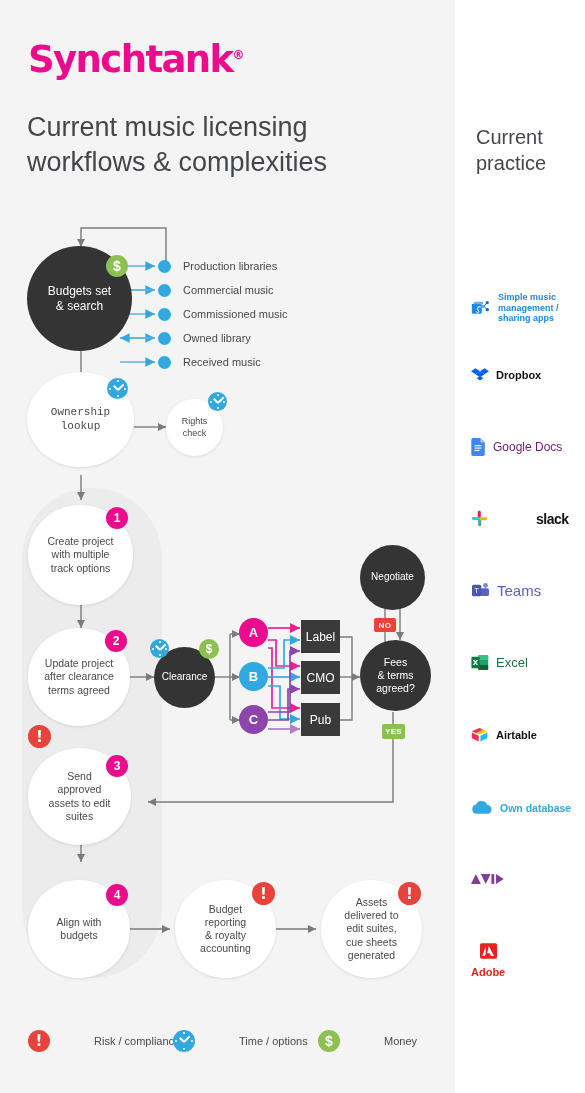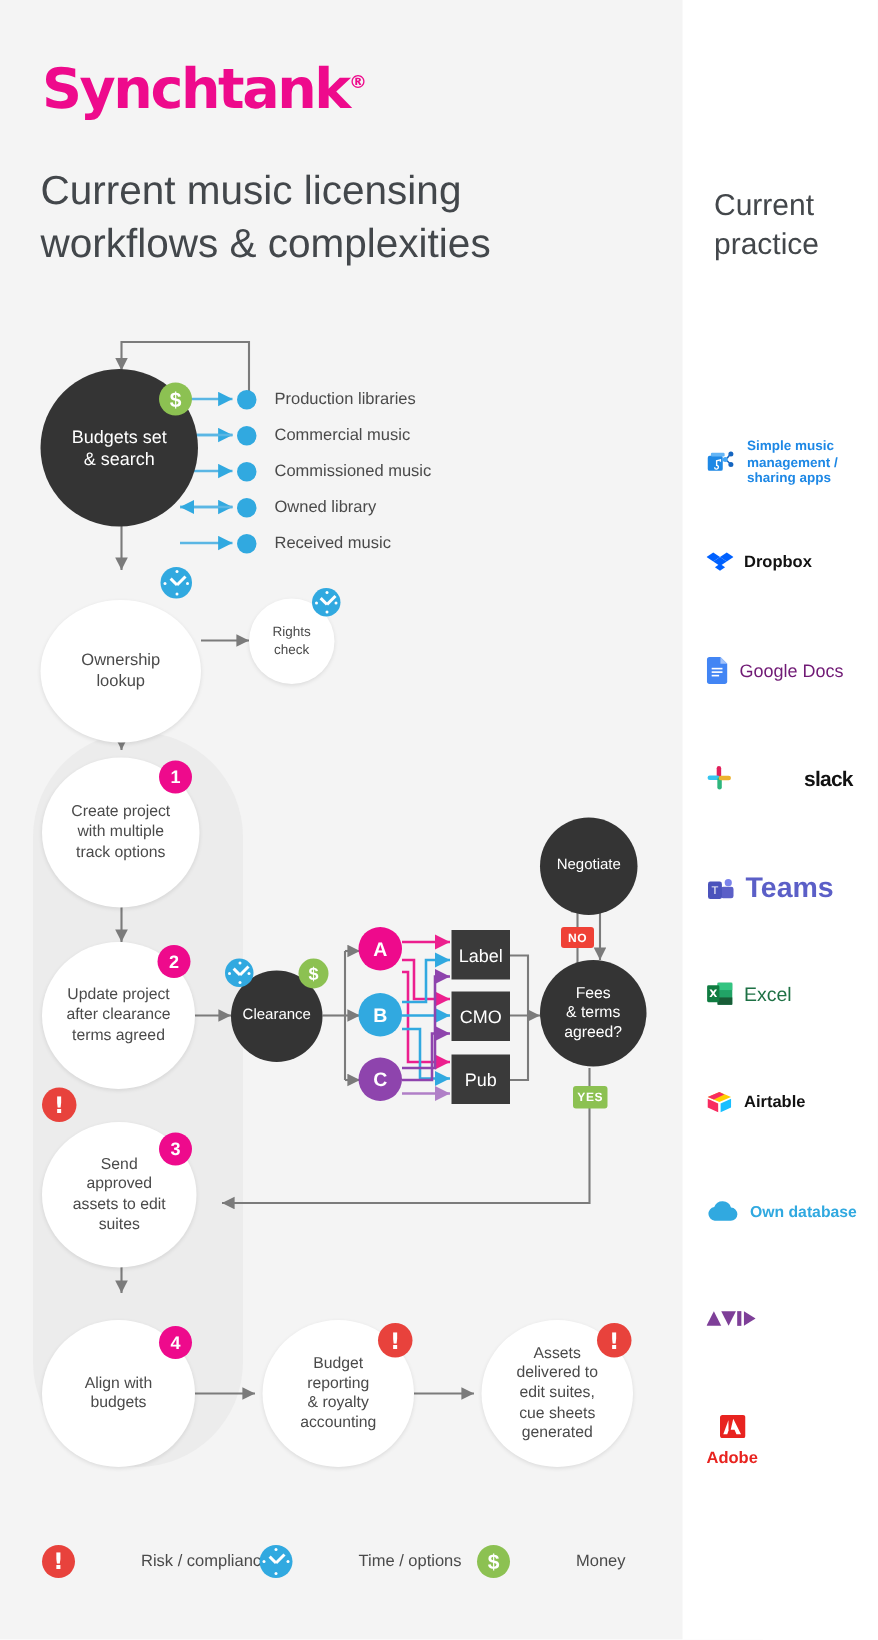--- a/index.html
+++ b/index.html
@@ -218,21 +218,21 @@
   <div class="bullet-text" style="left:183px; top:260px;">Production libraries</div>
   <div class="bullet-dot" style="left:158px; top:284px;"></div>
   <div class="bullet-text" style="left:183px; top:284px;">Commercial music</div>
   <div class="bullet-dot" style="left:158px; top:308px;"></div>
   <div class="bullet-text" style="left:183px; top:308px;">Commissioned music</div>
   <div class="bullet-dot" style="left:158px; top:332px;"></div>
   <div class="bullet-text" style="left:183px; top:332px;">Owned library</div>
   <div class="bullet-dot" style="left:158px; top:356px;"></div>
   <div class="bullet-text" style="left:183px; top:356px;">Received music</div>
 
-  <div class="node light" style="left:27px; top:400px; width:107px; height:95px; font-size:11px;">
+  <div class="node light" style="left:27px; top:372px; width:107px; height:95px; font-size:11px;font-family:Liberation Mono, monospace;">
     <span class="lbl">
       <span>Ownership</span><br>
       <span>lookup</span>
     </span>
   </div>
   <div class="badge time" style="left:107px; top:378px; width:21px; height:21px;">
     <span class="clockface">
       <i class="h"></i>
         <i class="m"></i>
       <i class="dot" style="left:9.5px; top:2px;"></i>
@@ -441,21 +441,21 @@
     <span class="name" style="color:#111; font-size:14px; letter-spacing:-0.5px;">slack</span>
   </div>
 
   <div class="app-row" style="top:582px;">
     <svg class="ico" width="19" height="17" viewBox="0 0 24 22">
       <circle cx="18.5" cy="4.5" r="3.1" fill="#7b83eb"></circle>
       <rect x="12" y="8" width="11" height="10" rx="2" fill="#5b5fc7"></rect>
       <rect x="1" y="3.5" width="12" height="15" rx="2" fill="#4b53bc"></rect>
       <text x="7" y="14" font-size="9" fill="#fff" text-anchor="middle" font-family="DejaVu Sans">T</text>
     </svg>
-    <span class="name" style="color:#5b5fc7; font-weight:700; font-size:19px;">Teams</span>
+    <span class="name" style="color:#5b5fc7; font-weight:400; font-size:15px;">Teams</span>
   </div>
 
   <div class="app-row" style="top:654px;">
     <svg class="ico" width="18" height="17" viewBox="0 0 22 20">
       <rect x="9" y="1" width="12" height="18" rx="1" fill="#21a366"></rect>
       <rect x="9" y="1" width="12" height="6" fill="#33c481"></rect>
       <rect x="9" y="13" width="12" height="6" fill="#185c37"></rect>
       <rect x="0.5" y="3" width="10" height="14" rx="1.2" fill="#107c41"></rect>
       <text x="5.5" y="13" font-size="8.5" fill="#fff" text-anchor="middle" font-family="DejaVu Sans" font-weight="bold">X</text>
     </svg>

